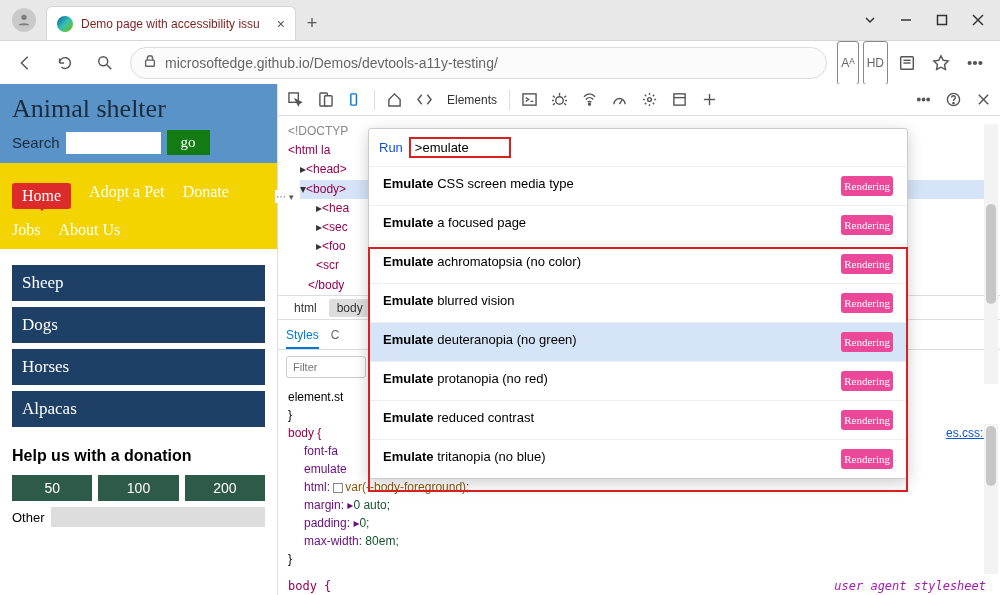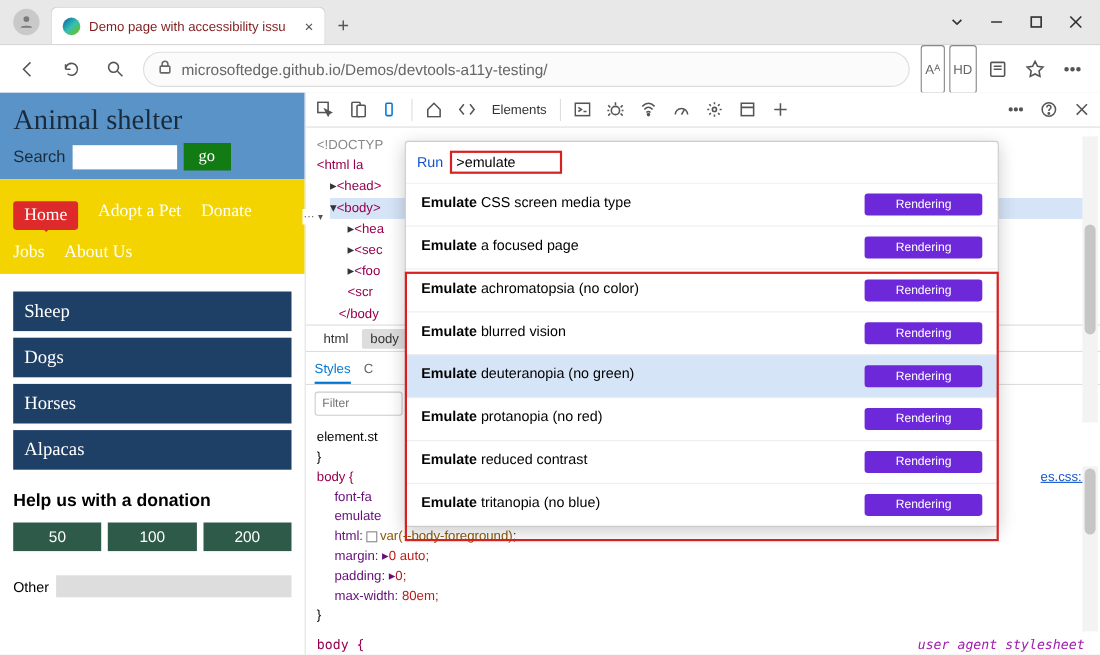--- a/index.html
+++ b/index.html
@@ -34,21 +34,21 @@
 .search-row input{width:95px;height:22px;border:none;background:#fff;}
 .go-btn{background:#137b13;color:#fff;border:none;padding:4px 14px;font-size:15px;font-family:Georgia,serif;}
 .navbar{background:#f4d400;display:flex;flex-wrap:wrap;gap:12px 18px;padding:20px 12px 10px;}
 .nav-link{color:#fff;font-family:Georgia,serif;font-size:16px;position:relative;}
 .nav-home{background:#de2a2a;padding:4px 10px;border-radius:3px;}
 .nav-home::after{content:"";position:absolute;left:50%;transform:translateX(-50%);bottom:-8px;border:6px solid transparent;border-top-color:#de2a2a;}
 .side-list{padding:16px 12px;display:flex;flex-direction:column;gap:6px;}
 .side-item{background:#1e3f66;color:#fff;padding:8px 10px;font-family:Georgia,serif;font-size:17px;}
 .donation{padding:4px 12px 10px;}
 .donation h3{font-size:16px;margin-bottom:10px;}
-.don-row{display:flex;gap:6px;margin-bottom:22px;}
+.don-row{display:flex;gap:6px;margin-bottom:6px;}
 .don-btn{flex:1;background:#2e5a4a;color:#fff;text-align:center;padding:5px 0;font-size:14px;}
 .other-row{display:flex;align-items:center;gap:6px;}
 .other-row input{flex:1;height:20px;background:#ddd;border:none;}
 
 .devtools{flex:1;background:#fff;position:relative;display:flex;flex-direction:column;overflow:hidden;}
 .dt-tabs{height:32px;border-bottom:1px solid #ddd;display:flex;align-items:center;padding:0 6px;gap:8px;}
 .dt-ico{width:22px;height:22px;display:flex;align-items:center;justify-content:center;}
 .dt-ico svg{width:15px;height:15px;stroke:#555;stroke-width:1.5;fill:none;}
 .dt-ico.active svg{stroke:#0078d4;}
 .dt-tab-label{font-size:12px;color:#333;padding:0 4px;}
@@ -62,21 +62,21 @@
 .crumb{padding:2px 8px;color:#333;}
 .crumb.active{background:#ddd;border-radius:2px;}
 .styles-tabs{height:30px;border-bottom:1px solid #ddd;display:flex;align-items:center;padding:0 8px;gap:12px;font-size:12px;}
 .st-tab{color:#666;}
 .st-tab.active{color:#0078d4;border-bottom:2px solid #0078d4;padding-bottom:5px;margin-bottom:-7px;}
 .filter-row{padding:6px 8px;}
 .filter-row input{width:80px;height:22px;border:1px solid #ccc;border-radius:3px;padding:0 6px;font-size:11px;}
 .css-code{padding:4px 10px;font-family:Consolas,monospace;font-size:12px;line-height:1.5;position:relative;}
 .css-sel{color:#96004f;}
 .css-prop{color:#660e7a;margin-left:16px;}
-.css-val{color:#b91c1c;}
+.css-val{color:#14532d;}
 .css-var{color:#8a5a0a;}
 .css-link{color:#1155cc;position:absolute;right:10px;text-decoration:underline;}
 .swatch{display:inline-block;width:10px;height:10px;border:1px solid #888;vertical-align:middle;margin-right:2px;}
 .ua{position:absolute;bottom:2px;right:14px;font-style:italic;color:#a21caf;font-family:Consolas,monospace;font-size:12px;text-align:right;}
 .body-sel{position:absolute;bottom:2px;left:10px;font-family:Consolas,monospace;font-size:12px;color:#96004f;}
 
 .scrollbar{position:absolute;right:2px;width:14px;background:#f3f3f3;}
 .sb1{top:40px;height:260px;}
 .sb2{top:340px;height:150px;}
 .thumb{background:#c6c6c6;border-radius:6px;width:10px;margin:2px;}
@@ -85,21 +85,21 @@
 
 .cmd-menu{position:absolute;left:368px;top:128px;width:540px;background:#fff;border:1px solid #ccc;box-shadow:0 4px 16px rgba(0,0,0,0.2);border-radius:3px;z-index:10;}
 .cmd-head{display:flex;align-items:center;padding:8px 10px;gap:6px;}
 .cmd-run{color:#1155cc;font-size:13px;}
 .cmd-input-wrap{border:2px solid #d92020;padding:1px 4px;}
 .cmd-input{border:none;outline:none;font-size:13px;width:90px;}
 .cmd-list{max-height:340px;overflow:hidden;}
 .cmd-item{display:flex;justify-content:space-between;padding:9px 14px;border-top:1px solid #eee;font-size:13px;}
 .cmd-item.sel{background:#d5e4f7;}
 .cmd-item b{font-weight:600;}
-.badge{background:#6d28d9;color:#fff;font-size:11px;padding:4px 28px;border-radius:3px;}
+.badge{background:#ec4899;color:#fff;font-size:11px;padding:4px 3px;border-radius:3px;font-family:Liberation Serif, serif;}
 .red-box{position:absolute;left:368px;top:247px;width:540px;height:245px;border:2px solid #d92020;z-index:11;pointer-events:none;}
 
 .ellip-row{position:absolute;left:275px;top:190px;font-size:10px;color:#666;display:flex;gap:2px;align-items:center;z-index:3;background:#fff;padding:1px;}
 .ellip-row span{letter-spacing:1px;}
 .tri{font-size:9px;color:#555;}
 </style>
 </head>
 <body>
 
 <div class="titlebar">

